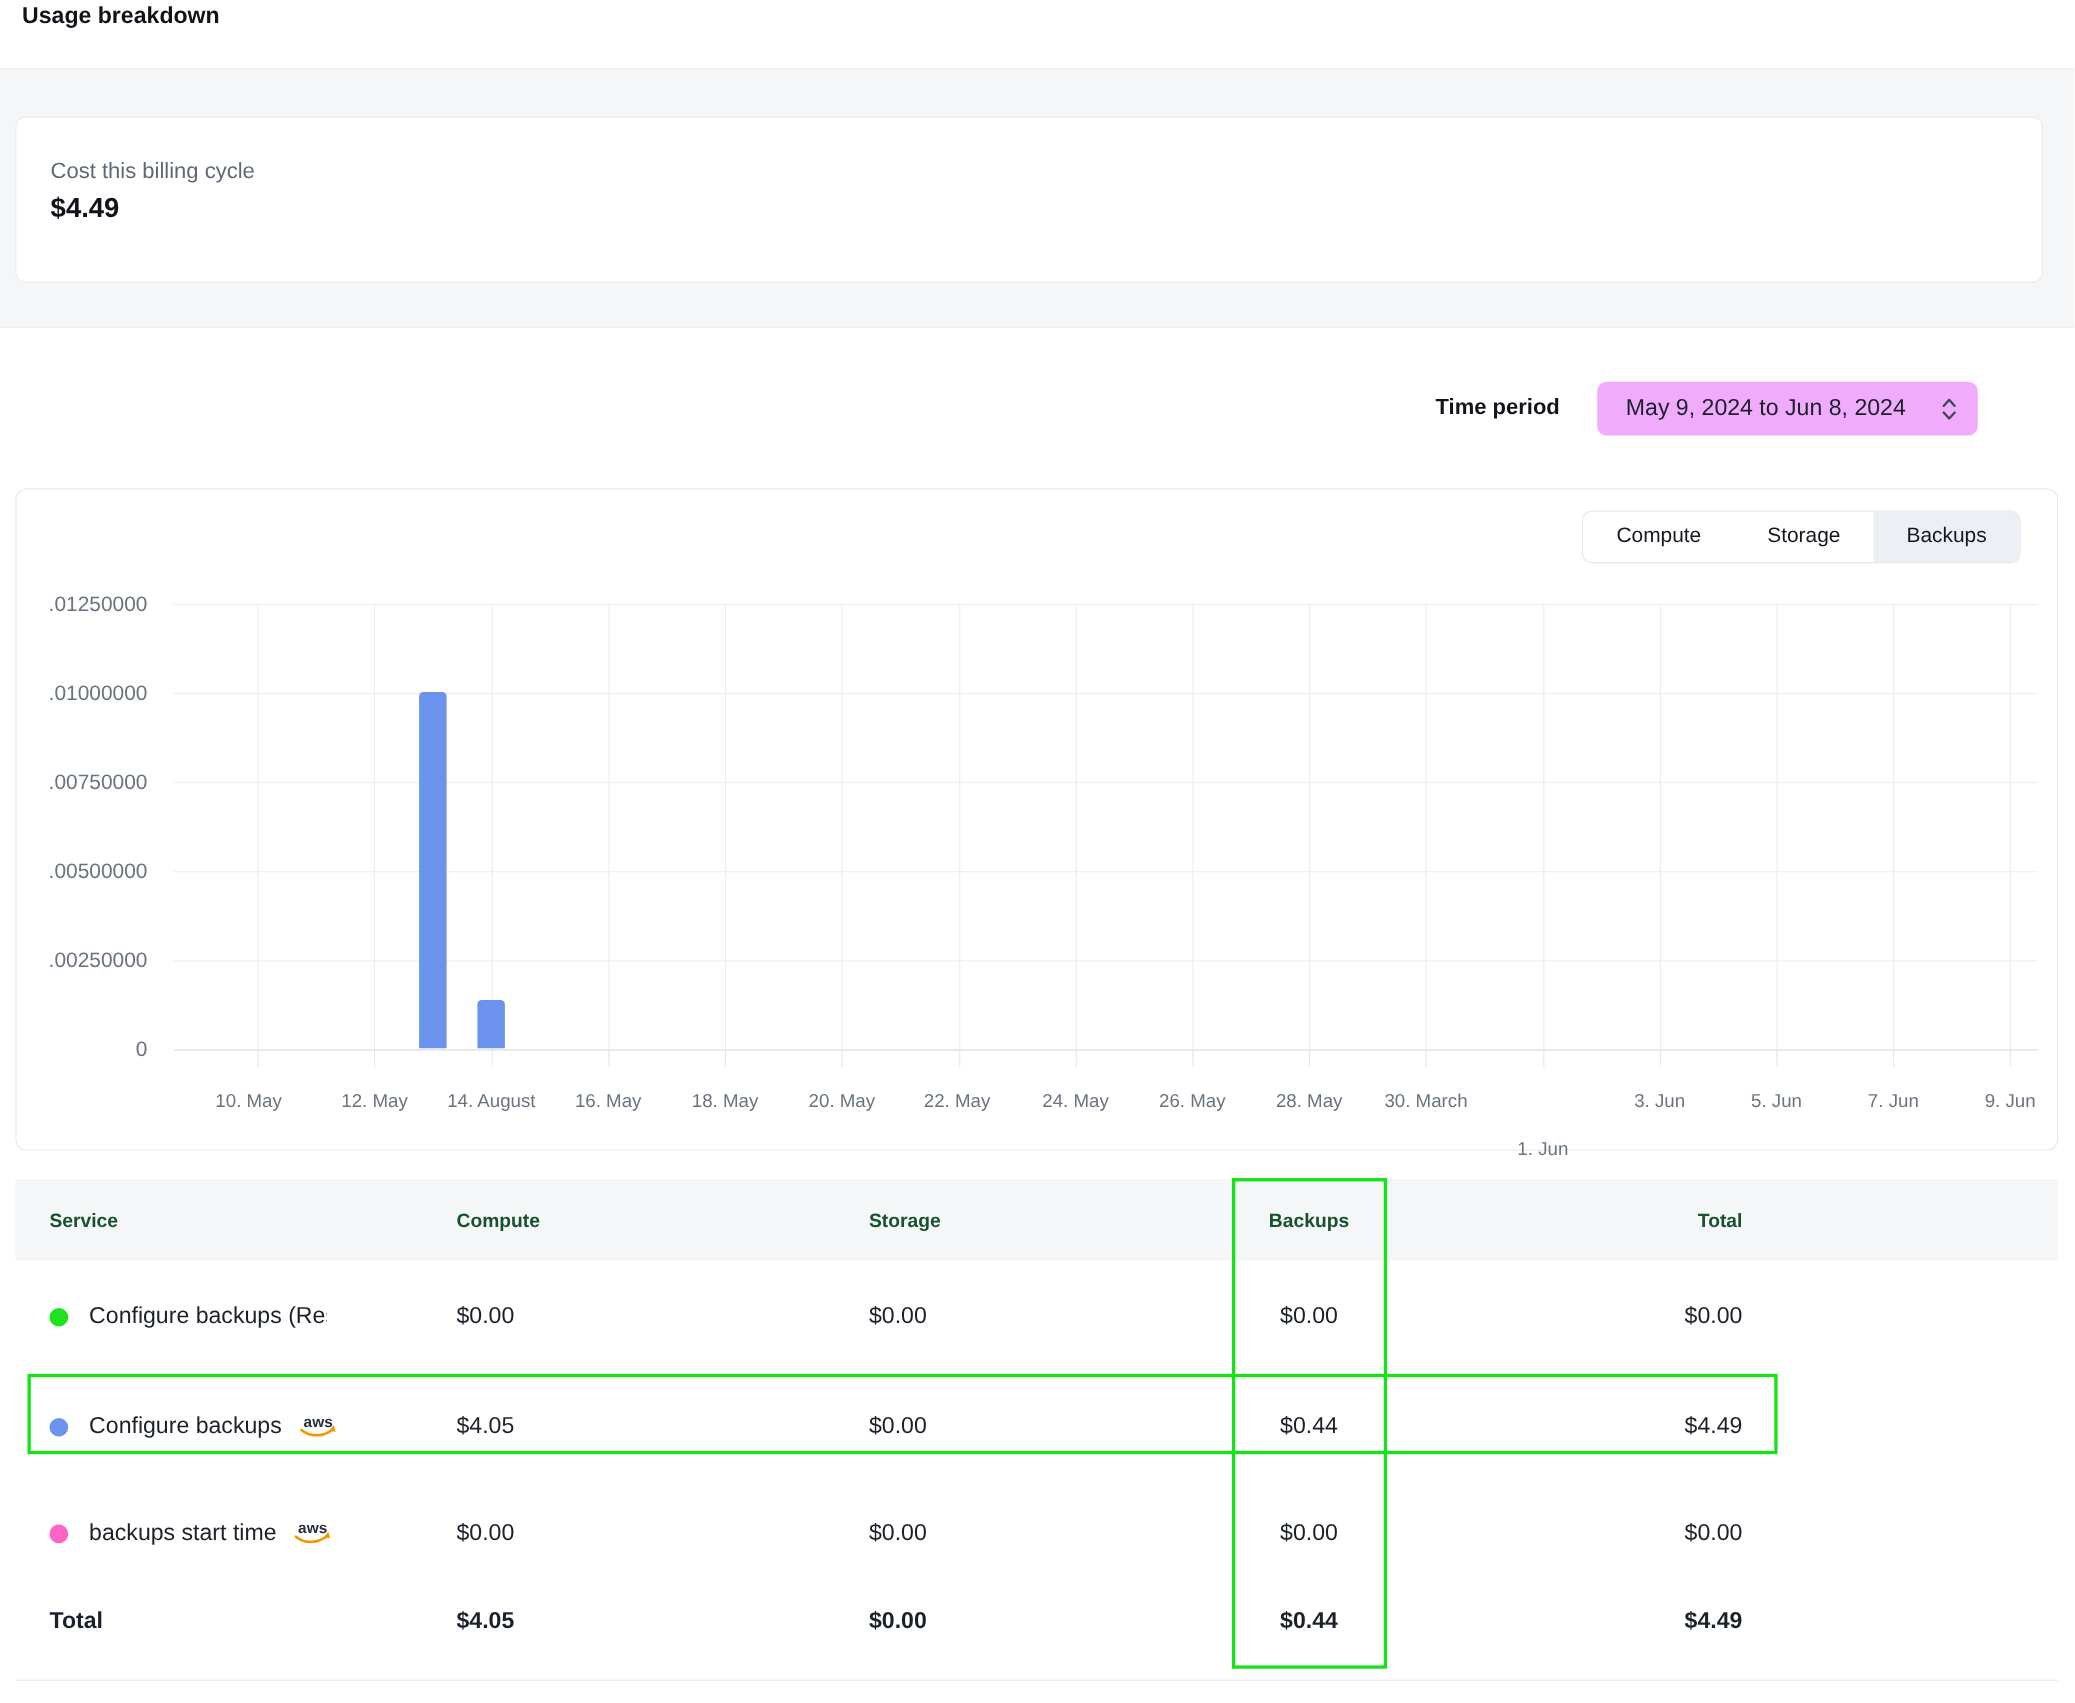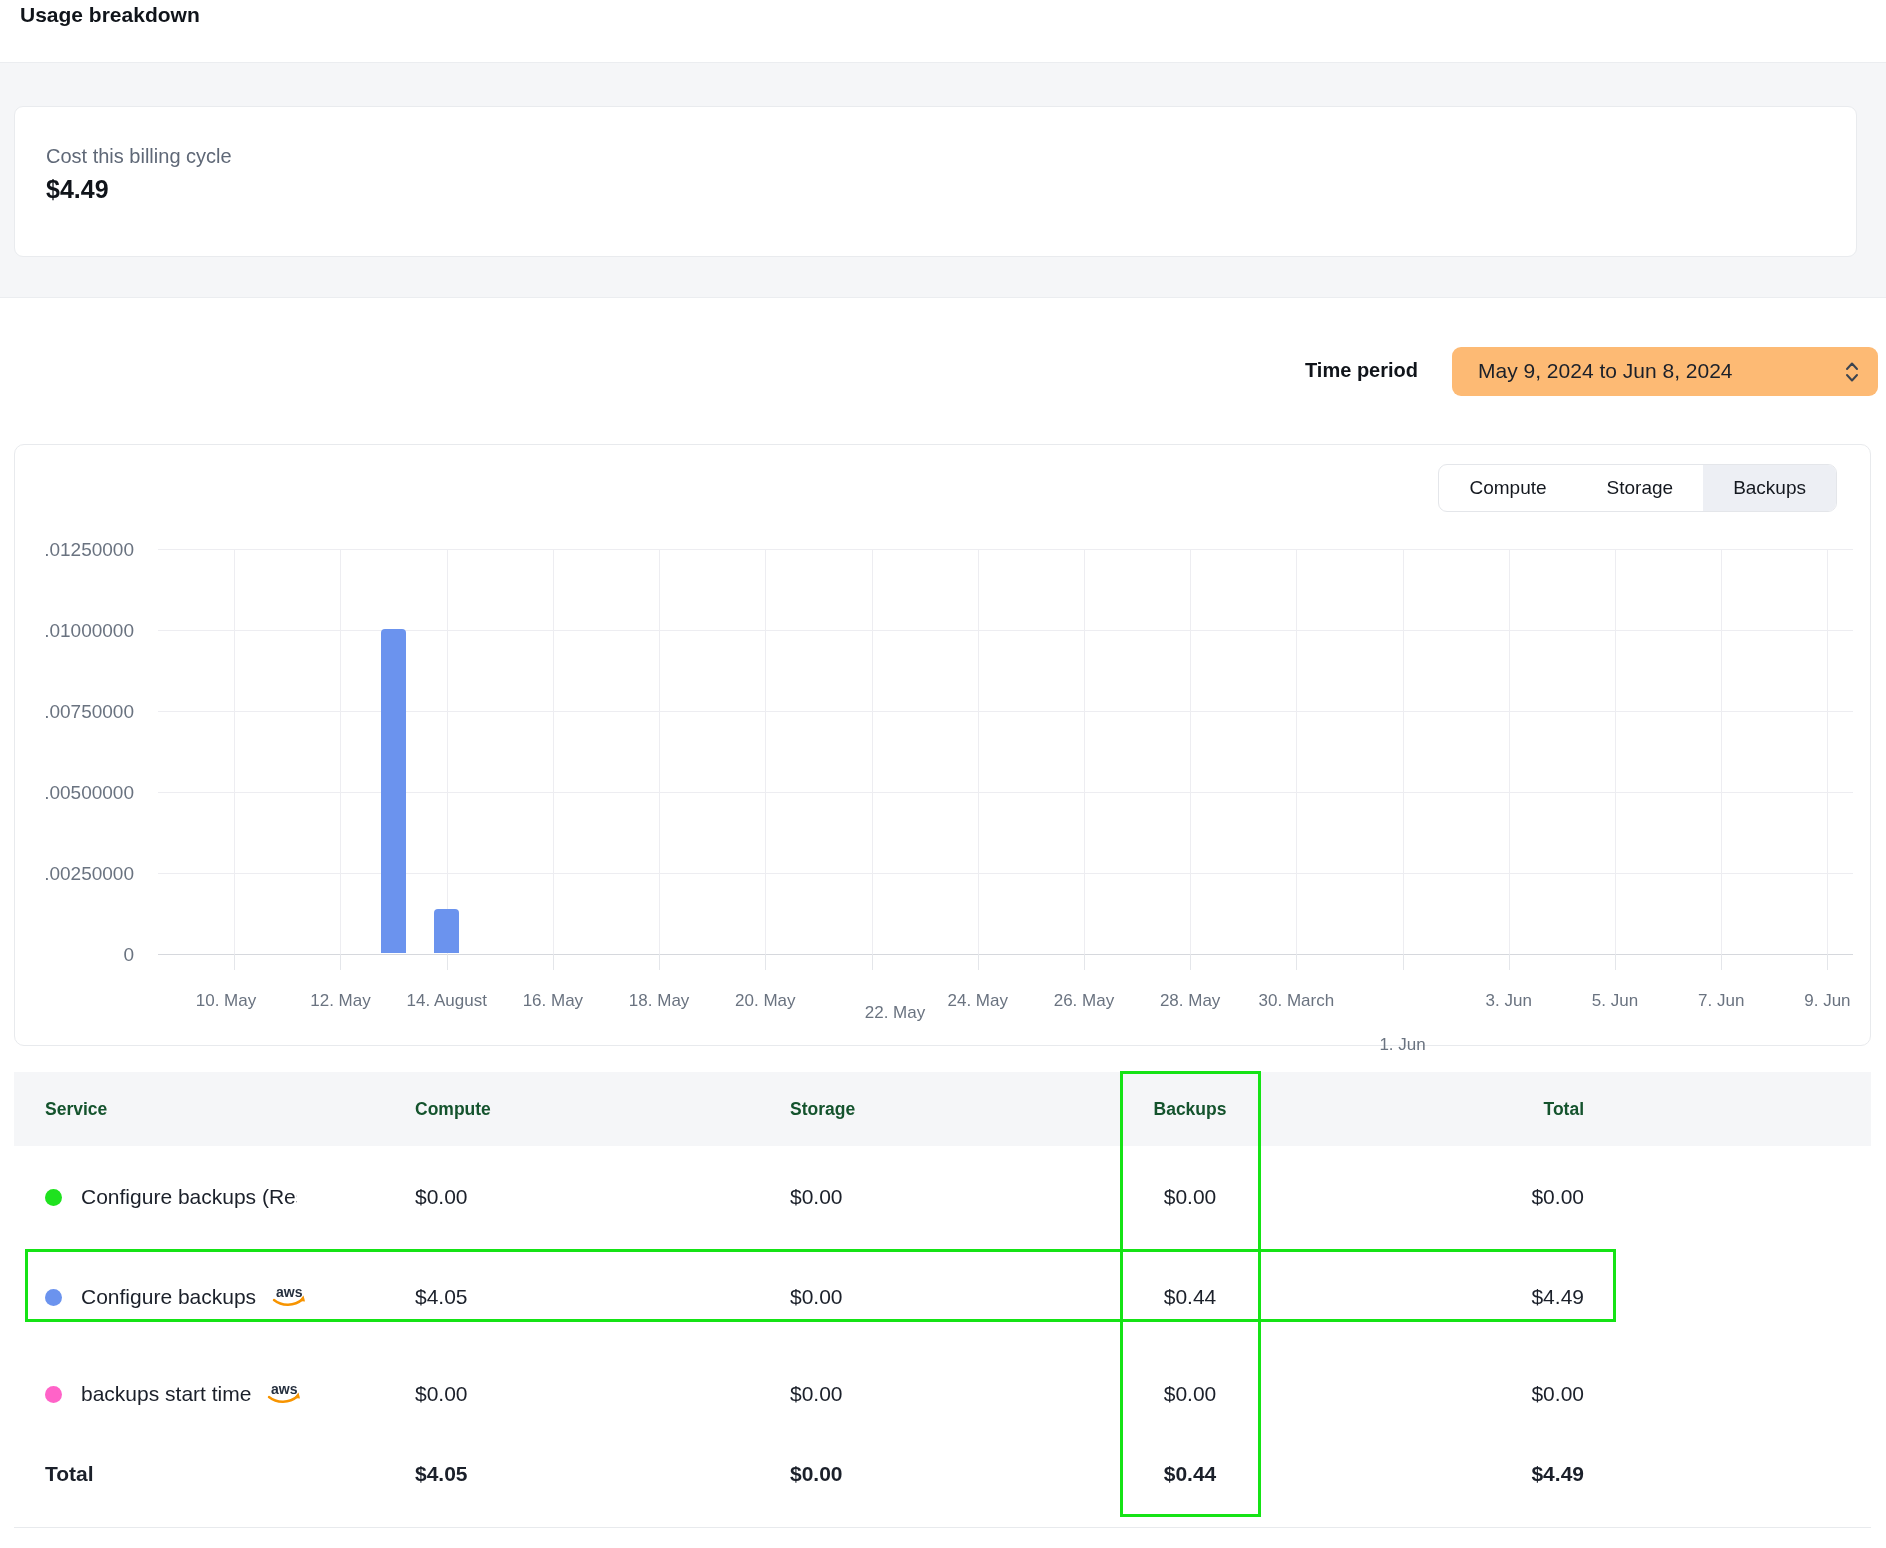--- a/index.html
+++ b/index.html
@@ -13,22 +13,22 @@
   .band { position:absolute; left:0; top:62px; width:1886px; height:236px; background:#f5f6f8;
           border-top:1px solid #ebedf0; border-bottom:1px solid #ebedf0; }
   .summary-card { position:absolute; left:14px; top:43px; width:1843px; height:151px;
                   background:#fff; border:1px solid #e9ebee; border-radius:9px; }
   .summary-label { position:absolute; left:31px; top:38px; font-size:20px; color:#5f6877; }
   .summary-value { position:absolute; left:31px; top:68px; font-size:25px; font-weight:700; color:#10141a; }
 
   
   .tp-label { position:absolute; left:1289px; top:359px; width:129px; text-align:right;
               font-size:20px; font-weight:700; color:#10141a; }
-  .tp-select { position:absolute; left:1452px; top:347px; width:426px; height:49px;
-               background:#fdba74; border-radius:9px; cursor:pointer; }
+  .tp-select { position:absolute; left:1452px; top:347px; width:346px; height:49px;
+               background:#f0abfc; border-radius:9px; cursor:pointer; }
   .tp-select-text { position:absolute; left:26px; top:12px; font-size:21px; color:#1b202a; }
   .tp-caret { position:absolute; right:17px; top:13px; width:18px; height:24px; }
 
   
   .chart-card { position:absolute; left:14px; top:444px; width:1857px; height:602px;
                 background:#fff; border:1px solid #e8eaed; border-radius:10px; }
   .seg-tabs { position:absolute; right:33px; top:19px; display:flex; border:1px solid #e4e6ea;
               border-radius:9px; overflow:hidden; background:#fff; }
   .seg-tab { height:46px; line-height:46px; padding:0 30px; font-size:19px; color:#14181f; cursor:pointer; white-space:nowrap; }
   .seg-tab.selected { background:#edeff4; }
@@ -144,21 +144,21 @@
         <div class="y-label" style="top: 418px;">.00250000</div>
         <div class="y-label" style="top: 499px;">0</div>
       </div>
     <div id="xlabels">
         <div class="x-label" style="left: 211px;">10. May</div>
         <div class="x-label" style="left: 325.484px;">12. May</div>
         <div class="x-label" style="left: 431.692px;">14. August</div>
         <div class="x-label" style="left: 537.901px;">16. May</div>
         <div class="x-label" style="left: 644.11px;">18. May</div>
         <div class="x-label" style="left: 750.318px;">20. May</div>
-        <div class="x-label" style="left: 880px; margin-top: 12px;">22. May</div>
+        <div class="x-label" style="left: 855px;">22. May</div>
         <div class="x-label" style="left: 962.736px;">24. May</div>
         <div class="x-label" style="left: 1068.94px;">26. May</div>
         <div class="x-label" style="left: 1175.15px;">28. May</div>
         <div class="x-label" style="left: 1281.36px;">30. March</div>
         <div class="x-label" style="left: 1387.57px; margin-top: 44px;">1. Jun</div>
         <div class="x-label" style="left: 1493.78px;">3. Jun</div>
         <div class="x-label" style="left: 1599.99px;">5. Jun</div>
         <div class="x-label" style="left: 1706.2px;">7. Jun</div>
         <div class="x-label" style="left: 1812.41px;">9. Jun</div>
       </div>

